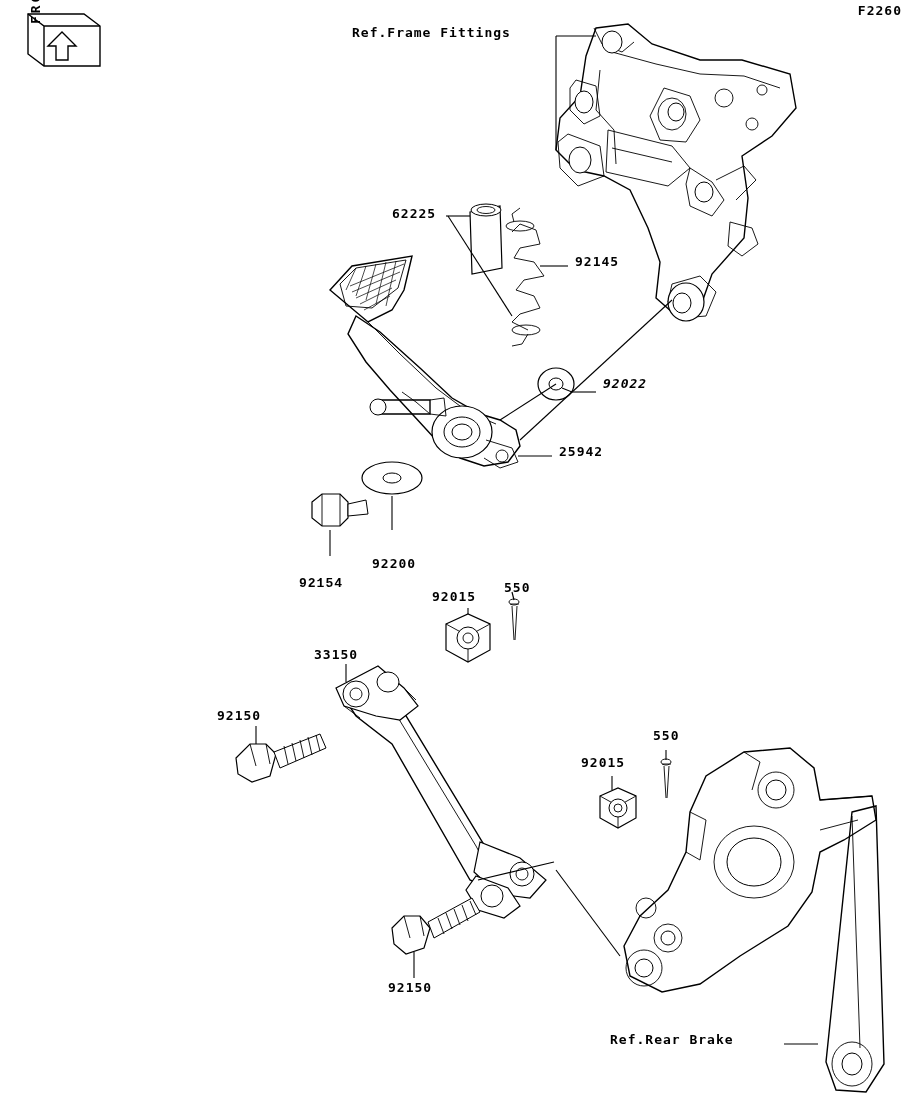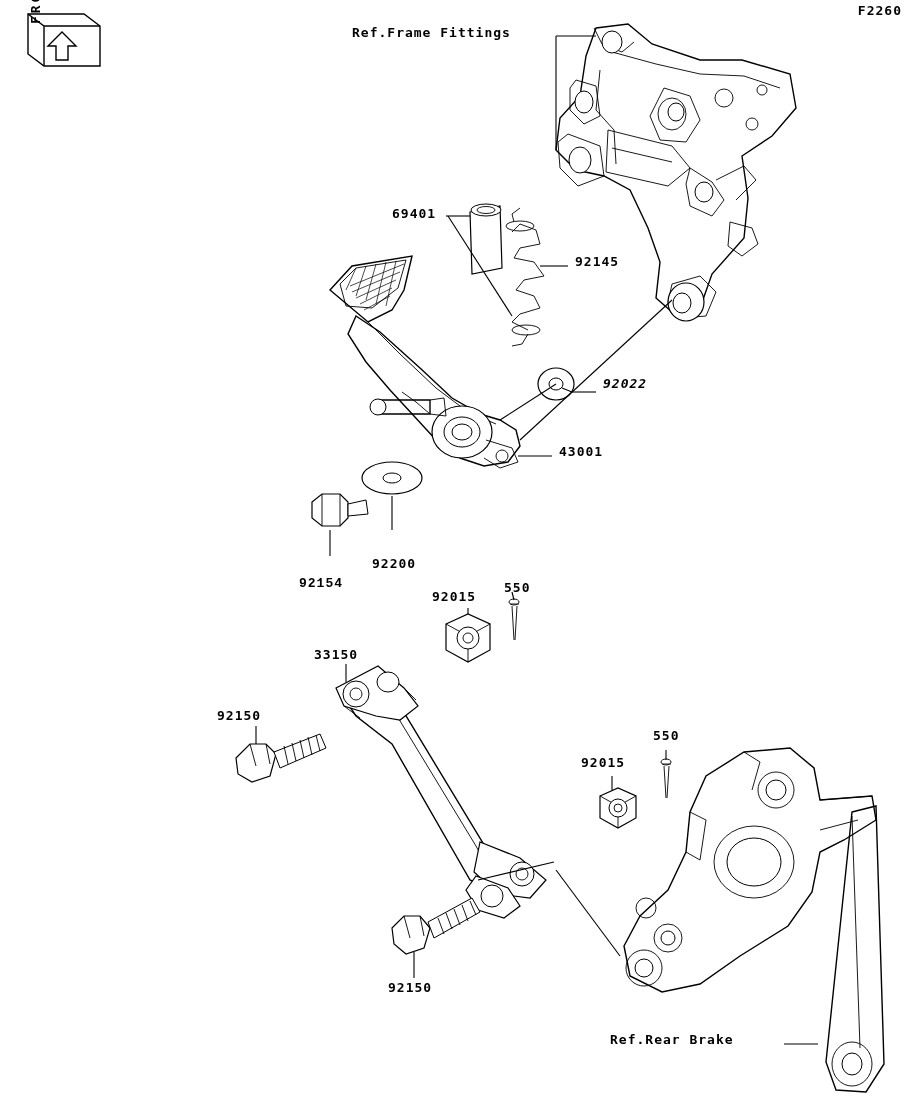--- a/index.html
+++ b/index.html
@@ -232,24 +232,24 @@
       <path class="ln" d="M554 862 L478 880"></path>
       <path class="ln" d="M556 870 L620 956"></path>
       <path class="ln" d="M500 420 L556 384"></path>
       <path class="ln" d="M520 440 L672 300"></path>
     </g>
   </svg>
 
   <div class="lbl" style="left:352px;top:25px;">Ref.Frame Fittings</div>
   <div class="lbl" style="left:610px;top:1032px;">Ref.Rear Brake</div>
 
-  <div class="lbl" style="left:392px;top:206px;">69401</div>
+  <div class="lbl" style="left:392px;top:206px;">62225</div>
   <div class="lbl" style="left:575px;top:254px;">92145</div>
   <div class="lbl" style="left:603px;top:376px;font-style:italic;">92022</div>
-  <div class="lbl" style="left:559px;top:444px;">43001</div>
+  <div class="lbl" style="left:559px;top:444px;">25942</div>
   <div class="lbl" style="left:372px;top:531px;margin-top:25px;">92200</div>
   <div class="lbl" style="left:299px;top:576px;font-family:Liberation Mono, monospace;">92154</div>
   <div class="lbl" style="left:504px;top:580px;">550</div>
   <div class="lbl" style="left:432px;top:589px;">92015</div>
   <div class="lbl" style="left:314px;top:647px;">33150</div>
   <div class="lbl" style="left:217px;top:708px;">92150</div>
   <div class="lbl" style="left:653px;top:728px;">550</div>
   <div class="lbl" style="left:581px;top:755px;">92015</div>
   <div class="lbl" style="left:388px;top:980px;">92150</div>
 

